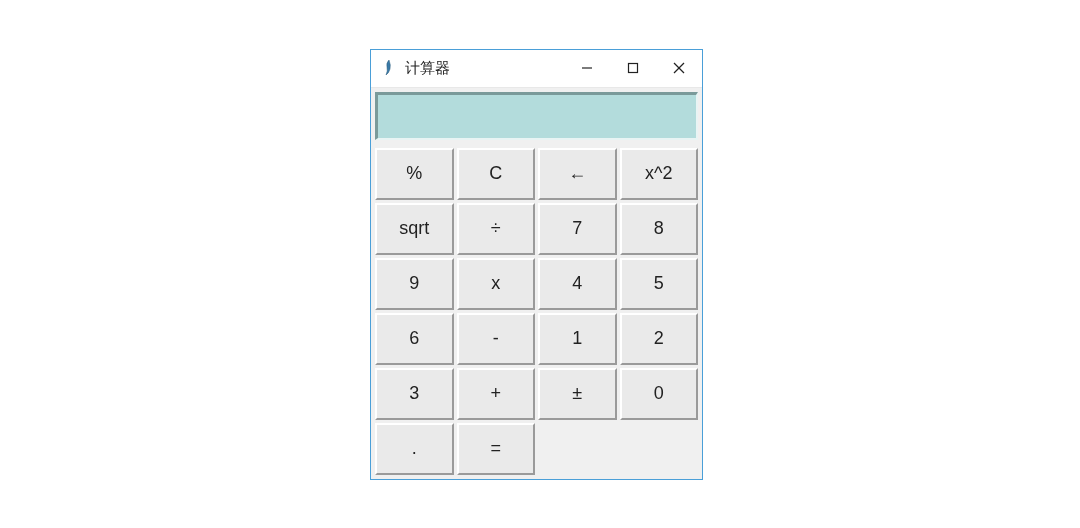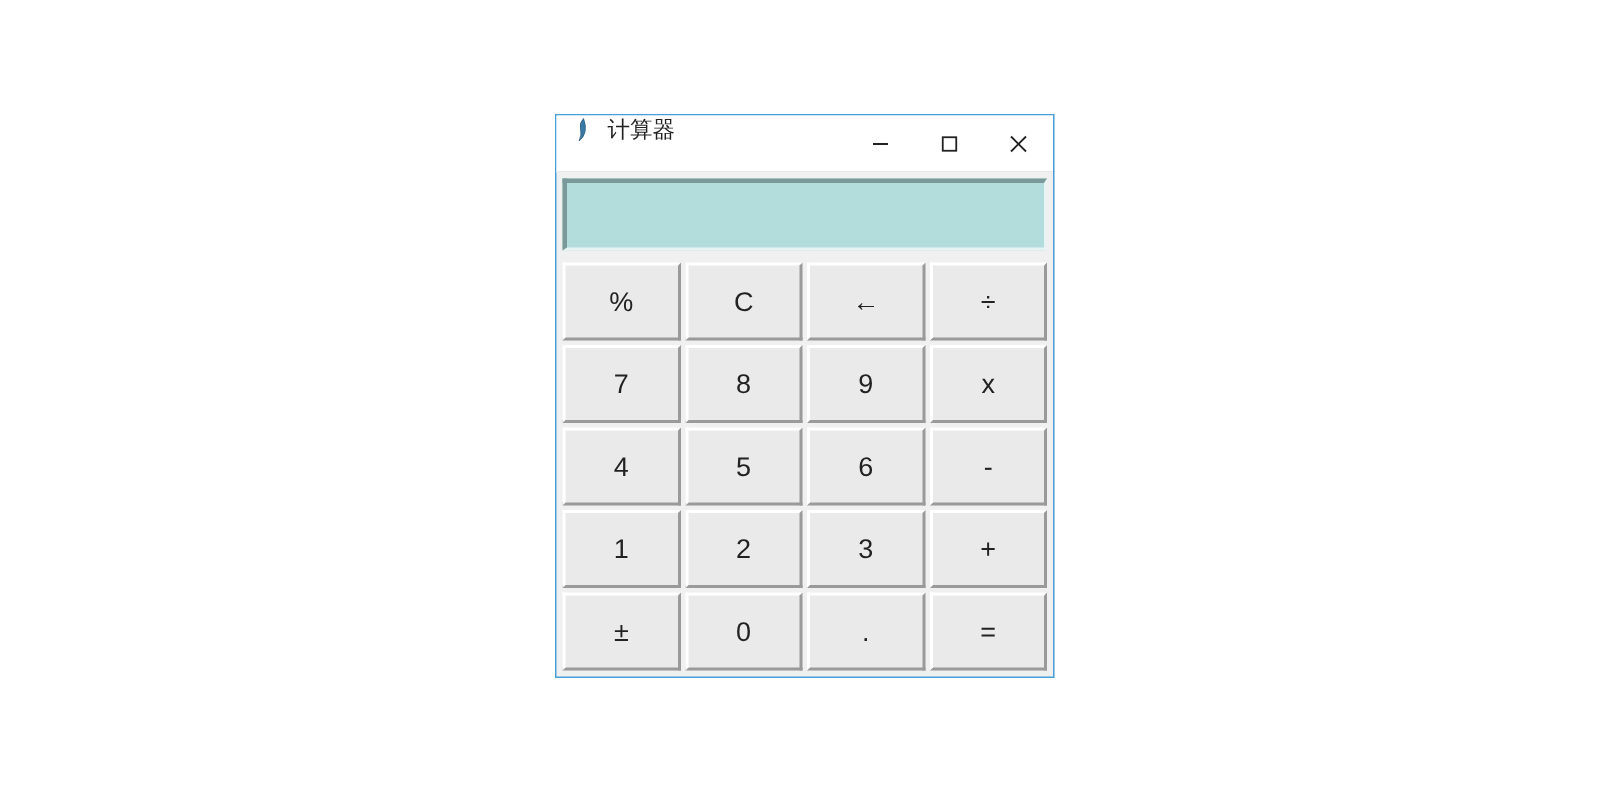--- a/index.html
+++ b/index.html
@@ -18,21 +18,21 @@
     }
     .window {
       width: 333px;
       border: 1px solid #4a9fd8;
       background: #f0f0f0;
     }
     .titlebar {
       height: 38px;
       background: #ffffff;
       display: flex;
-      align-items: flex-start;
+      align-items: center;
       padding-left: 10px;
       border-bottom: 1px solid #e8e8e8;
     }
     .title-icon {
       width: 16px;
       height: 20px;
       margin-right: 8px;
       display: flex;
       align-items: center;
       justify-content: center;
@@ -119,20 +119,22 @@
       </div>
     </div>
   </div>
   <div class="content">
     <div class="display"></div>
     <div class="button-grid">
       <div class="calc-btn">%</div>
       <div class="calc-btn">C</div>
       <div class="calc-btn">←</div>
 
+      <div class="calc-btn">x^2</div>
+      <div class="calc-btn">sqrt</div>
       <div class="calc-btn">÷</div>
 
       <div class="calc-btn">7</div>
       <div class="calc-btn">8</div>
       <div class="calc-btn">9</div>
       <div class="calc-btn">x</div>
 
       <div class="calc-btn">4</div>
       <div class="calc-btn">5</div>
       <div class="calc-btn">6</div>

